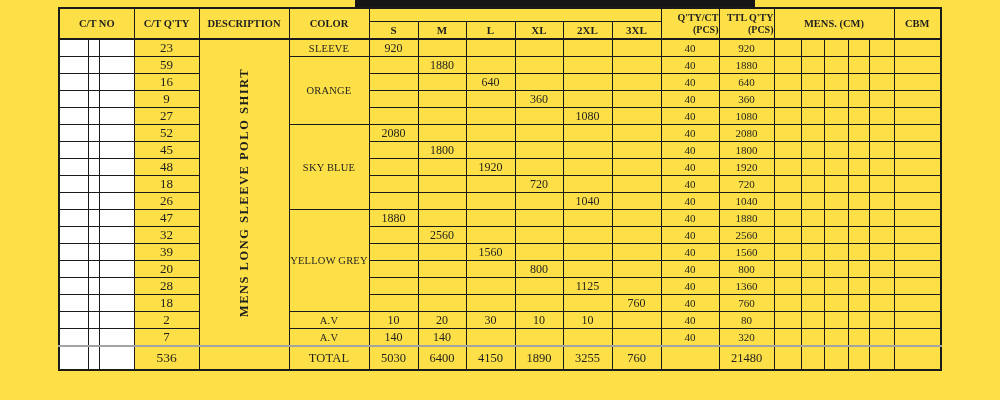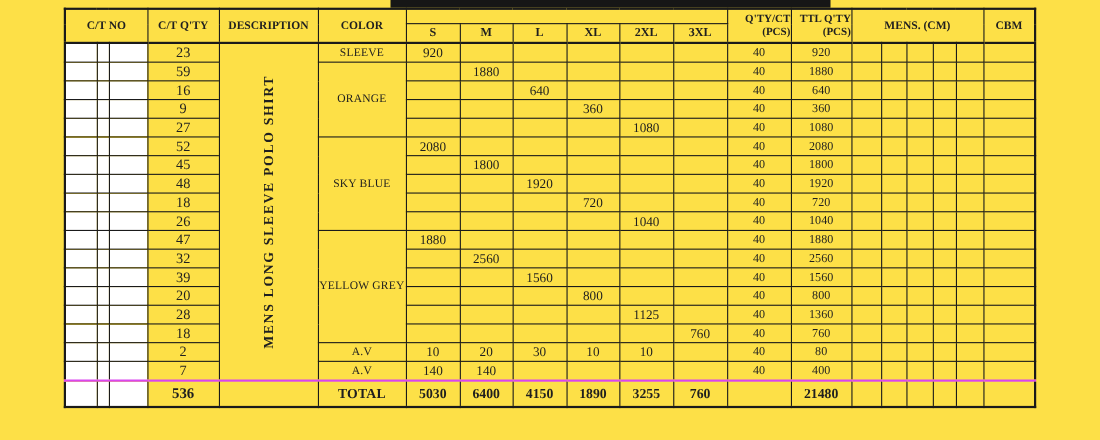--- a/index.html
+++ b/index.html
@@ -33,21 +33,21 @@
   td.colorcell{font-size:10.5px;letter-spacing:0.2px;}
   td.qtycol,td.ttlcol{font-size:11px;}
   td.desccell{vertical-align:middle;text-align:center;}
   .vtext{
     writing-mode:vertical-rl;
     transform:rotate(180deg);
     font-weight:bold;font-size:12.5px;letter-spacing:1.5px;
     margin:0 auto;white-space:nowrap;
   }
   tr.totalrow{height:24px;}
-  tr.totalrow td{border-top:2px solid #d946ef;font-weight:bold;font-size:12.5px;}
+  tr.totalrow td{border-top:2px solid #a3a3a3;font-weight:normal;font-size:12.5px;}
   tr.totalrow td.ctqty{font-size:13.5px;}
 </style>
 </head>
 <body>
 
 <div class="page">
   <div class="redaction-bar" style="background: rgb(22, 22, 22);"></div>
 
   <table class="packing">
     <colgroup>
@@ -454,21 +454,21 @@
           <td class="ctno"></td>
           <td class="ctqty">7</td>
           <td class="colorcell" rowspan="1">A.V</td>
           <td class="sizecell">140</td>
           <td class="sizecell">140</td>
           <td class="sizecell"></td>
           <td class="sizecell"></td>
           <td class="sizecell"></td>
           <td class="sizecell"></td>
           <td class="qtycol">40</td>
-          <td class="ttlcol">400</td>
+          <td class="ttlcol">320</td>
           <td class="meascell"></td>
           <td class="meascell"></td>
           <td class="meascell"></td>
           <td class="meascell"></td>
           <td class="meascell"></td>
           <td class="cbmcell"></td>
         </tr>
         <tr class="totalrow">
           <td class="ctno"></td>
           <td class="ctno"></td>

